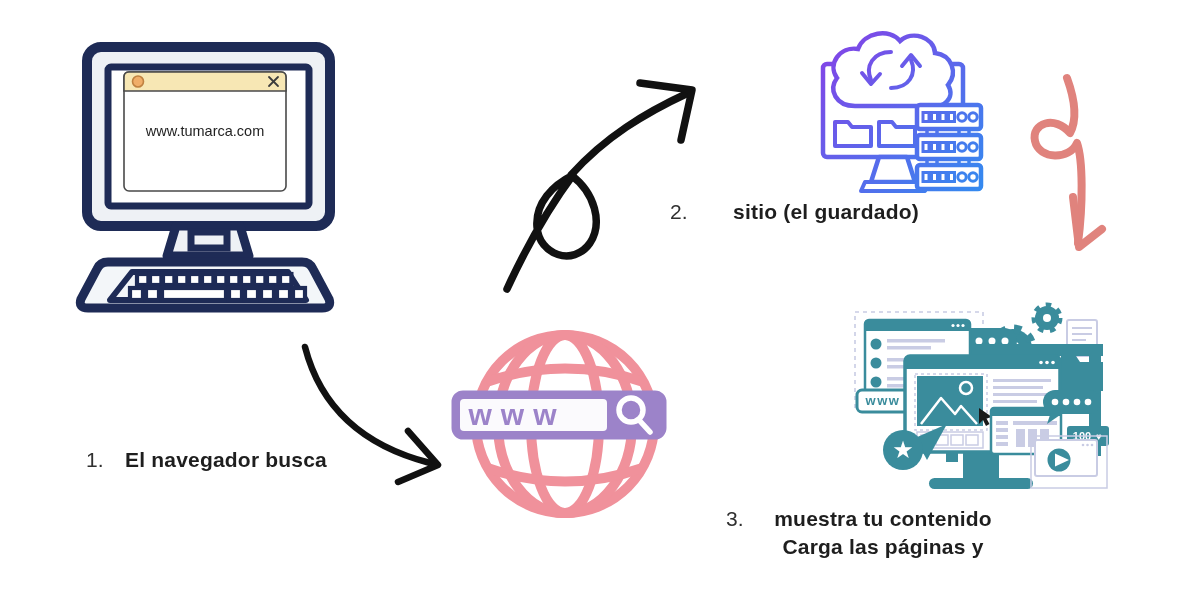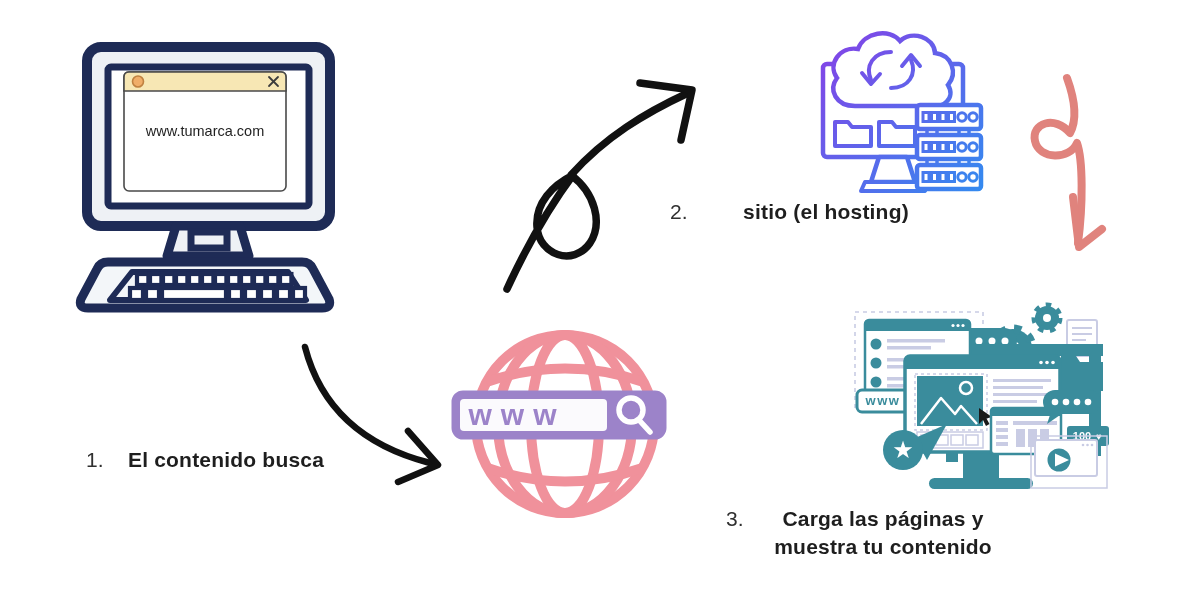--- a/index.html
+++ b/index.html
@@ -323,25 +323,25 @@
         <circle cx="242.5" cy="153" r="1.3"></circle>
         <circle cx="247" cy="153" r="1.3"></circle>
     </g>
     <circle cx="214" cy="168" r="11.5" style="fill:var(--teal)"></circle>
     <polygon points="210,161.5 224,168 210,174.5" fill="#ffffff"></polygon>
   </g>
 </svg>
 
 <div class="step" style="left:78px;top:446px;width:296px">
   <span class="num">1.</span>
-  <div>El contenido busca</div>
+  <div>El navegador busca</div>
 </div>
 
 <div class="step" style="left:662px;top:198px;width:328px">
   <span class="num">2.</span>
-  <div>sitio (el hosting)</div>
+  <div>sitio (el guardado)</div>
 </div>
 
 <div class="step" style="left:718px;top:505px;width:330px">
   <span class="num">3.</span>
+  <div>muestra tu contenido</div>
   <div>Carga las páginas y</div>
-  <div>muestra tu contenido</div>
 </div>
 
 </body></html>

